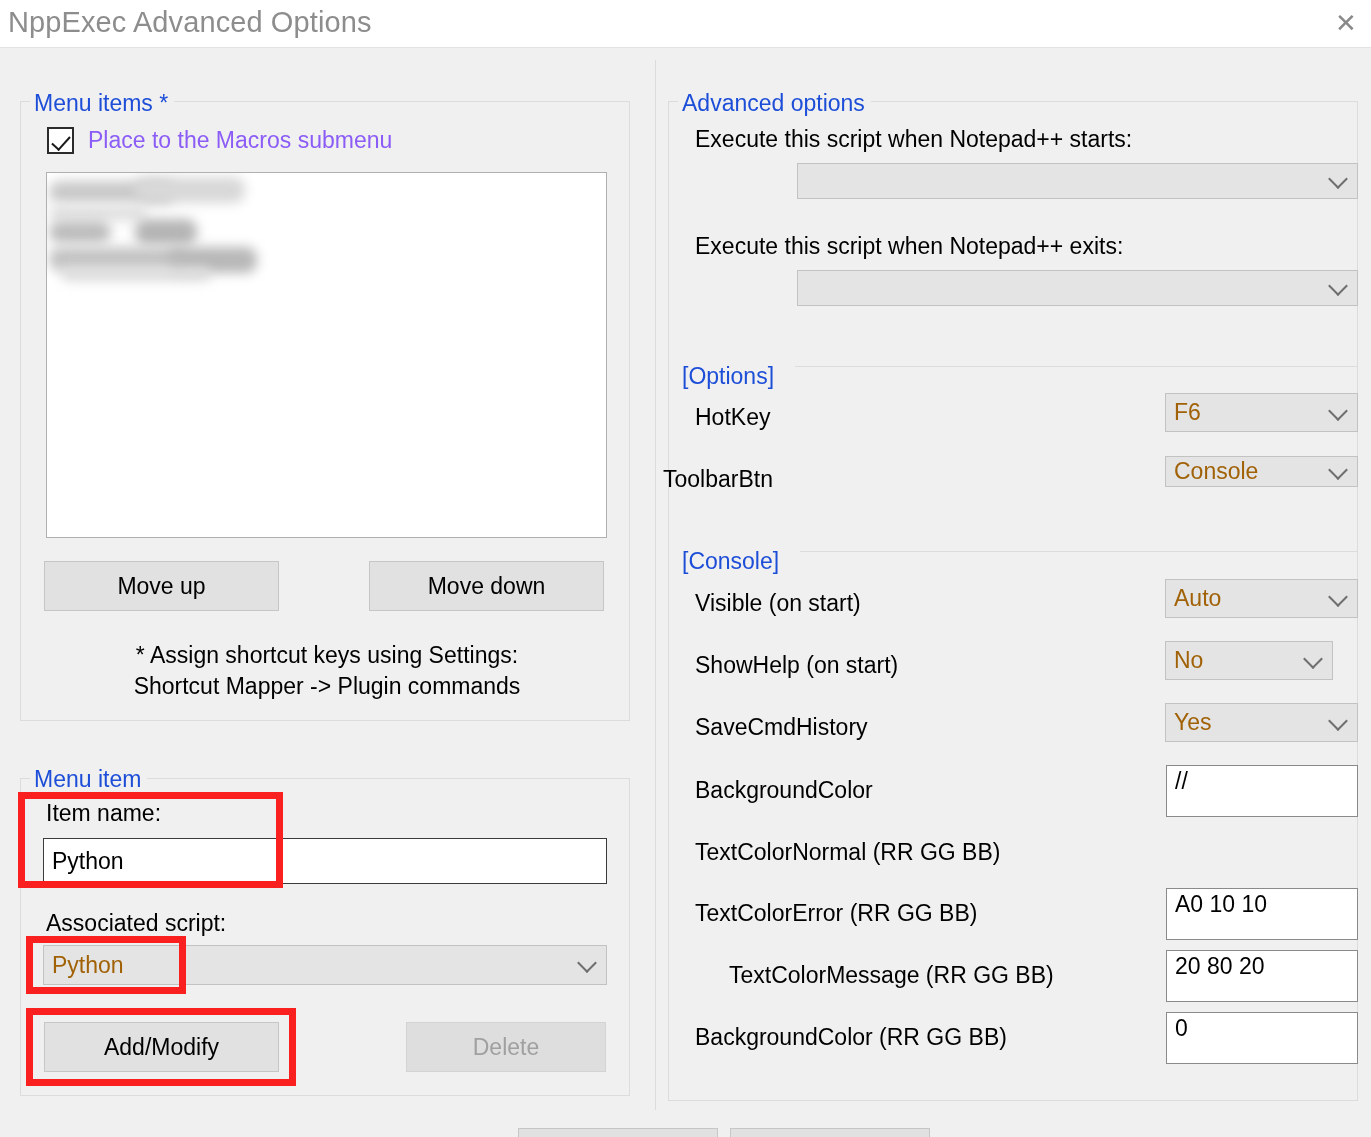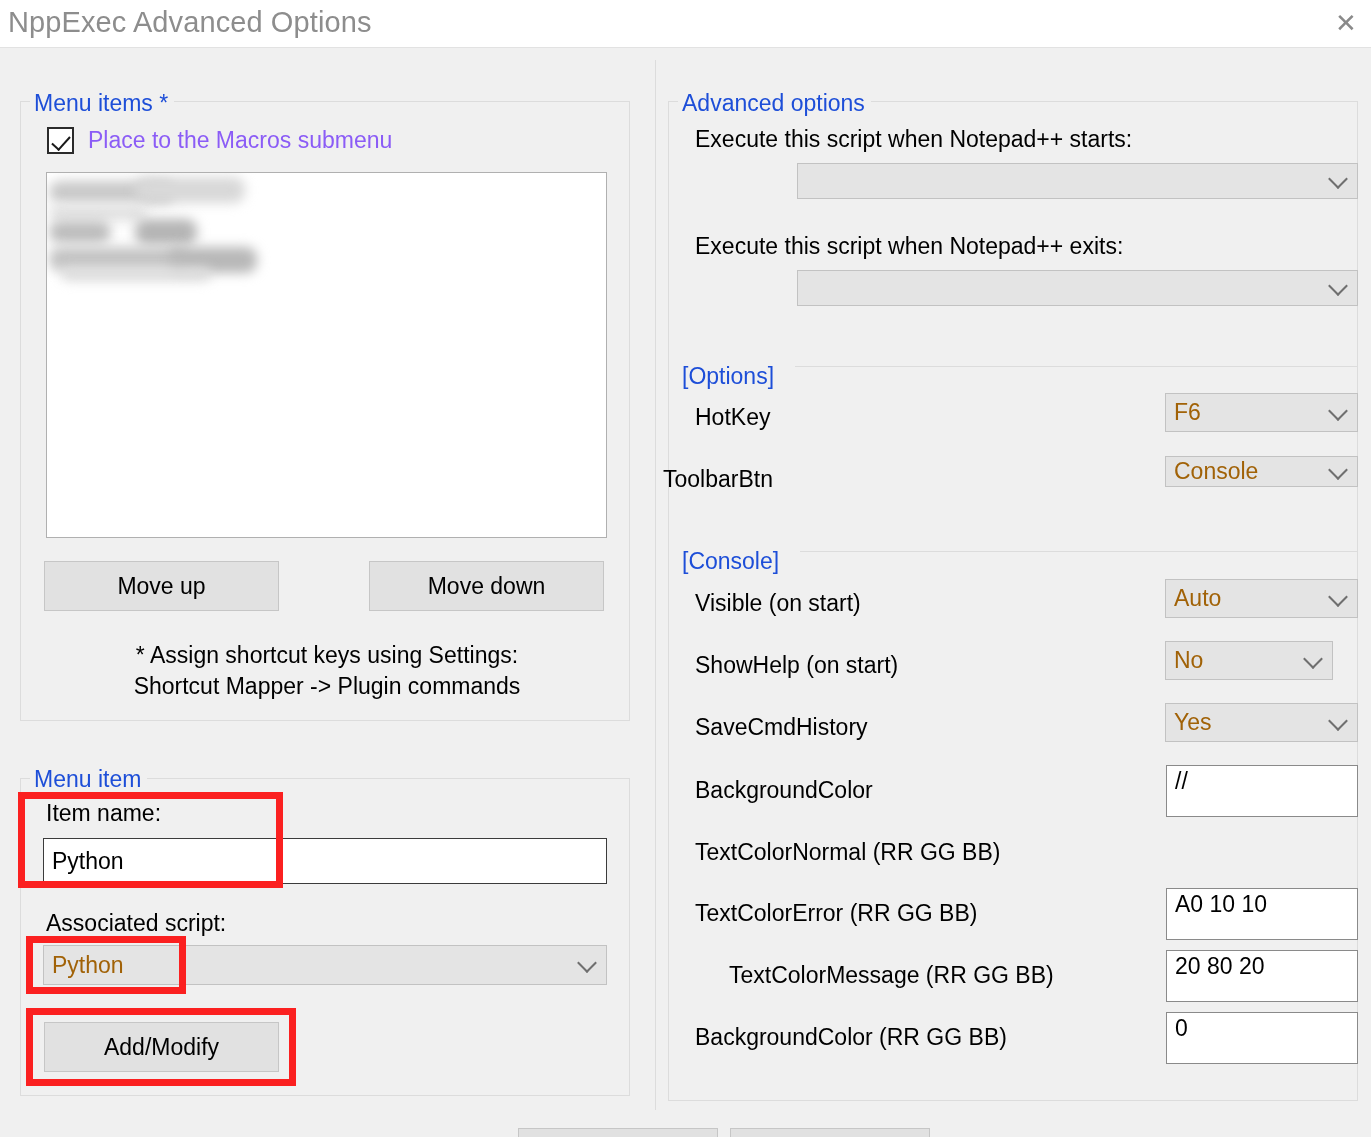--- a/index.html
+++ b/index.html
@@ -216,20 +216,21 @@
   <div class="lbl" style="left:46px; top:800px;">Item name:</div>
   <div class="tinput" style="left:43px; top:838px; width:564px; height:46px;">Python</div>
 
   <div class="lbl" style="left:46px; top:910px;">Associated script:</div>
   <div class="combo" style="left:43px; top:945px; width:564px; height:40px;">
     <span>Python</span>
     <span class="chev"></span>
   </div>
 
   <div class="btn" style="left:44px; top:1022px; width:235px; height:50px;">Add/Modify</div>
+  <div class="btn btn-disabled" style="left:406px; top:1022px; width:200px; height:50px;">Delete</div>
 
   <div class="redbox" style="left:18px; top:792px; width:265px; height:96px;"></div>
   <div class="redbox" style="left:26px; top:936px; width:160px; height:58px;"></div>
   <div class="redbox" style="left:26px; top:1008px; width:270px; height:78px;"></div>
 
   <div class="groupbox" style="left:668px; top:101px; width:690px; height:1000px;"></div>
   <div class="group-label" style="left:678px; top:78px;">Advanced options</div>
 
   <div class="lbl" style="left:695px; top:126px;">Execute this script when Notepad++ starts:</div>
   <div class="combo" style="left:797px; top:163px; width:561px; height:36px;">

